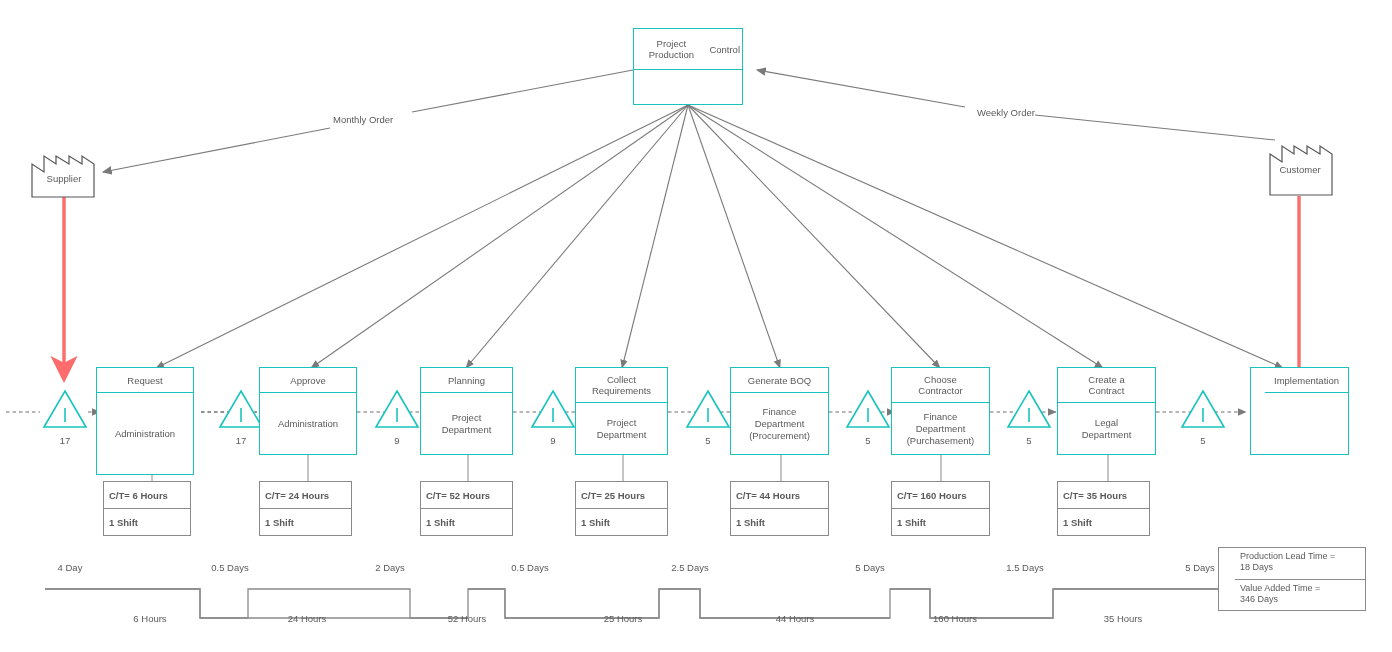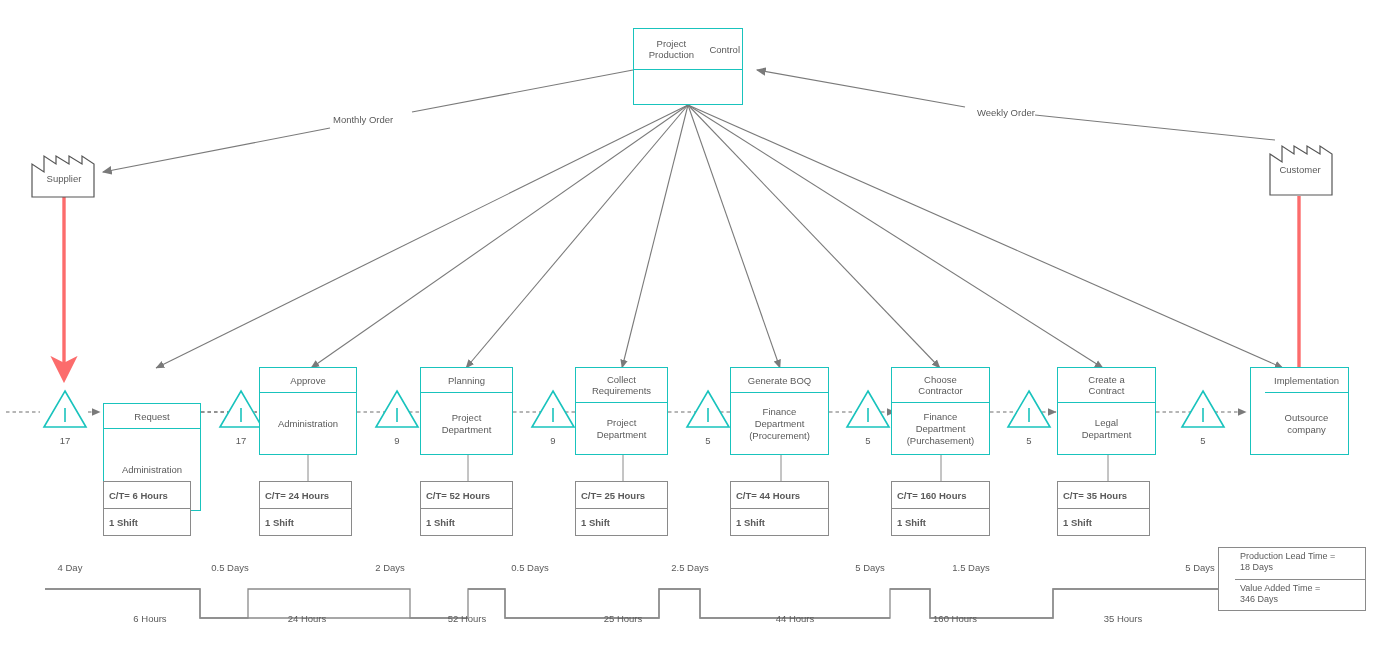--- a/index.html
+++ b/index.html
@@ -179,21 +179,21 @@
     <div class="invnum" style="margin-top:1px;">5</div>
   </div>
   <div class="abs" style="left:1180px;top:388px;">
     <svg class="inv" viewBox="0 0 46 42">
       <path d="M23,3 L44,39 L2,39 Z" fill="#fff" stroke="#19c3bd" stroke-width="1.6" stroke-linejoin="miter"></path>
       <line x1="23" y1="20" x2="23" y2="34" stroke="#19c3bd" stroke-width="1.6"></line>
     </svg>
     <div class="invnum" style="margin-top:1px;">5</div>
   </div>
 
-  <div class="abs proc" style="left:103px;top:367px;width:98px;height:108px;margin-top:36px;">
+  <div class="abs proc" style="left:96px;top:367px;width:98px;height:108px;">
     <div class="hd" style="height:22px;">Request</div>
     <div class="bd">Administration</div>
   </div>
 
   <div class="abs proc" style="left:259px;top:367px;width:98px;height:88px;">
     <div class="hd" style="height:22px;">Approve</div>
     <div class="bd">Administration</div>
   </div>
 
   <div class="abs proc" style="left:420px;top:367px;width:93px;height:88px;">
@@ -226,22 +226,20 @@
 
   <div class="abs proc" style="left:1057px;top:367px;width:99px;height:88px;">
     <div class="hd" style="height:32px;white-space:pre-line;">Create a
 Contract</div>
     <div class="bd" style="white-space:pre-line;">Legal
 Department</div>
   </div>
 
   <div class="abs proc" style="left:1250px;top:367px;width:99px;height:88px;padding-left:14px;">
     <div class="hd" style="height:22px;">Implementation</div>
-    <div class="bd" style="white-space:pre-line;">Outsource
-company</div>
   </div>
 
   <div class="abs datbox" style="left:103px;top:481px;width:88px;height:55px;">
     <div class="r top">C/T= 6 Hours</div>
     <div class="r">1 Shift</div>
   </div>
   <div class="abs datbox" style="left:259px;top:481px;width:93px;height:55px;text-align:right;">
     <div class="r top">C/T= 24 Hours</div>
     <div class="r">1 Shift</div>
   </div>
@@ -273,21 +271,21 @@
     <path d="M468,49 L505,49 L505,78 L659,78 L659,49 L700,49 L700,78 L890,78" fill="none" stroke="#8a8a8a" stroke-width="1.3" stroke-linejoin="miter"></path>
     <path d="M890,49 L930,49 L930,78 L1053,78 L1053,49 L1218,49" fill="none" stroke="#8a8a8a" stroke-width="1.3" stroke-linejoin="miter"></path>
   </svg>
 
   <div class="abs tlbl" style="left:35px;top:562px;width:70px;">4 Day</div>
   <div class="abs tlbl" style="left:195px;top:562px;width:70px;">0.5 Days</div>
   <div class="abs tlbl" style="left:355px;top:562px;width:70px;">2 Days</div>
   <div class="abs tlbl" style="left:495px;top:562px;width:70px;">0.5 Days</div>
   <div class="abs tlbl" style="left:655px;top:562px;width:70px;">2.5 Days</div>
   <div class="abs tlbl" style="left:835px;top:562px;width:70px;">5 Days</div>
-  <div class="abs tlbl" style="left:936px;top:562px;width:70px;">1.5 Days</div>
+  <div class="abs tlbl" style="left:990px;top:562px;width:70px;">1.5 Days</div>
   <div class="abs tlbl" style="left:1165px;top:562px;width:70px;">5 Days</div>
 
   <div class="abs tlbl" style="left:115px;top:613px;width:70px;">6 Hours</div>
   <div class="abs tlbl" style="left:272px;top:613px;width:70px;">24 Hours</div>
   <div class="abs tlbl" style="left:432px;top:613px;width:70px;">52 Hours</div>
   <div class="abs tlbl" style="left:588px;top:613px;width:70px;">25 Hours</div>
   <div class="abs tlbl" style="left:760px;top:613px;width:70px;">44 Hours</div>
   <div class="abs tlbl" style="left:920px;top:613px;width:70px;">160 Hours</div>
   <div class="abs tlbl" style="left:1088px;top:613px;width:70px;">35 Hours</div>
 

